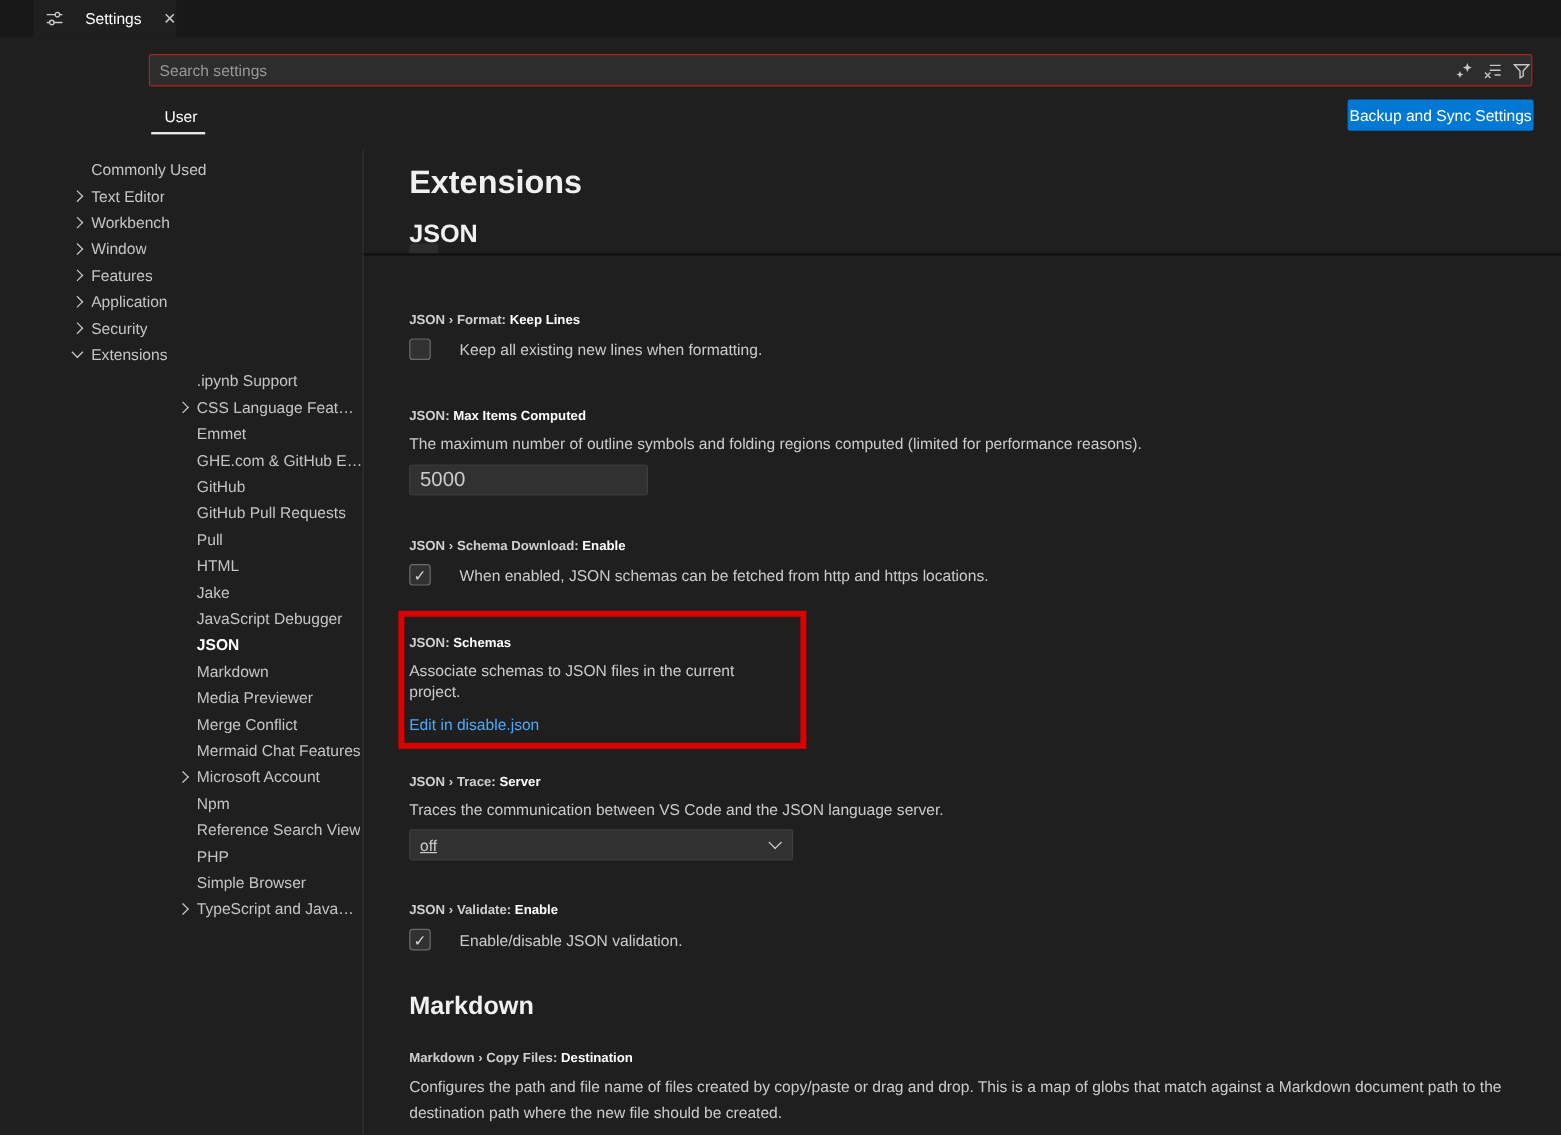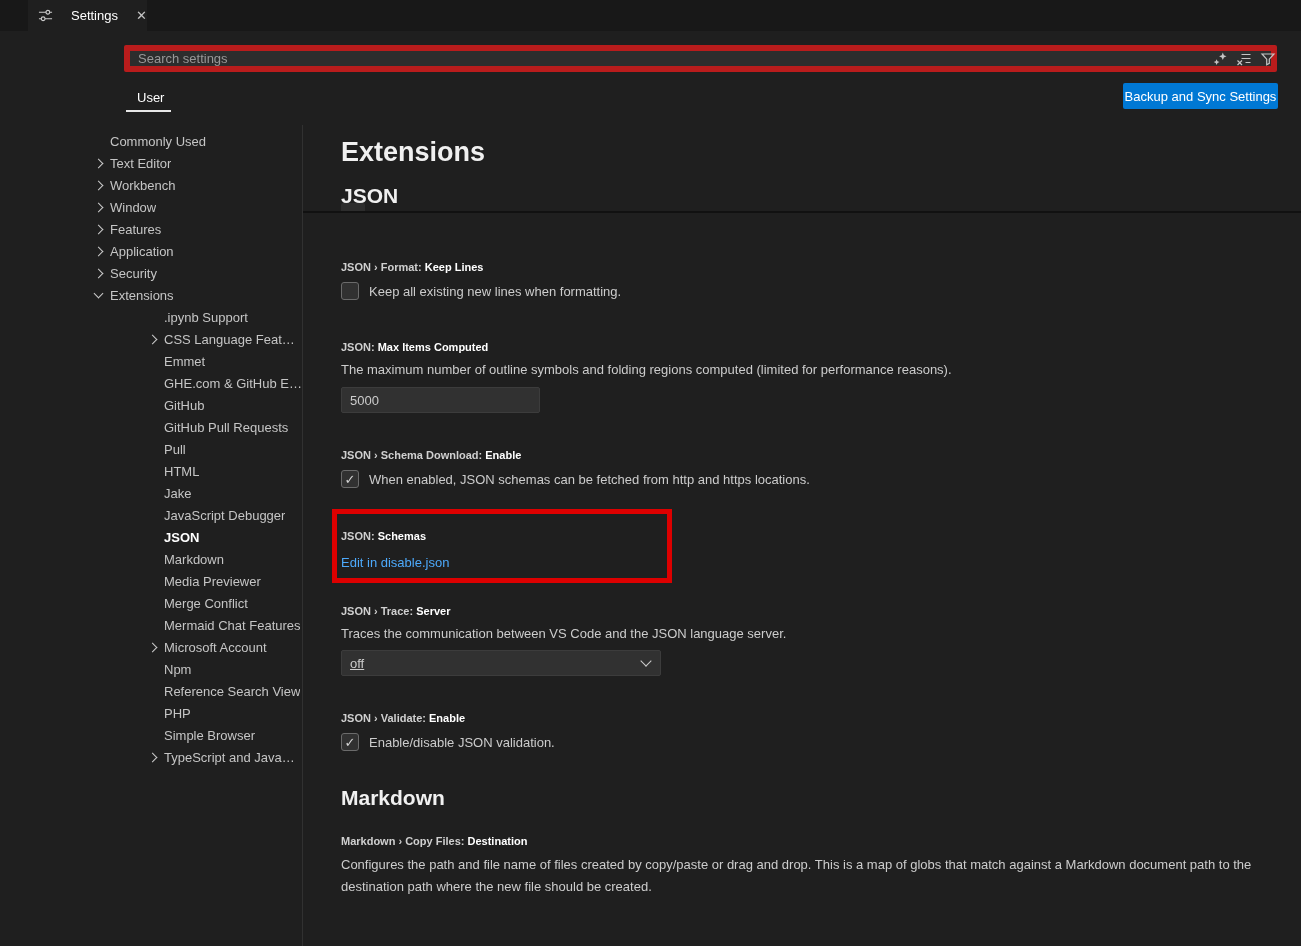--- a/index.html
+++ b/index.html
@@ -8,38 +8,38 @@
   #app { position:relative; width:1301px; height:946px; background:#1f1f1f; color:#cccccc; }
 
   
   .tabbar { position:absolute; left:0; top:0; width:100%; height:31px; background:#181818; }
   .tab { position:absolute; left:0; top:0; width:119px; height:31px; background:#1f1f1f;
     display:flex; align-items:center; padding:0 10px; gap:18px; color:#ffffff; font-size:13px;margin-left:28px; }
   .tab-close { margin-left:auto; color:#c5c5c5; font-size:13px; line-height:13px; cursor:pointer; }
 
   
   .search-input { position:absolute; left:124px; top:45px; width:1153px; height:27px;
-    background:#2d2d2d; border:6px solid #b91c1c; border-radius:2px; color:#cccccc;
+    background:#2d2d2d; border:1px solid #b91c1c; border-radius:2px; color:#cccccc;
     font-size:13px; padding:0 8px; font-family:"Liberation Sans",sans-serif; outline:none; }
   .search-input::placeholder { color:#989898; }
   .search-icons { position:absolute; left:1211px; top:50px; display:flex; gap:7px; }
   .sicon { width:17px; height:17px; display:flex; align-items:center; justify-content:center; cursor:pointer; }
 
   
   .scope-tab { position:absolute; left:137px; top:90px; font-size:13px; color:#ffffff; cursor:pointer; }
   .scope-underline { position:absolute; left:126px; top:110px; width:45px; height:2px; background:#e7e7e7; }
   .backup-btn { position:absolute; left:1123px; top:83px; width:155px; height:26px;
     background:#0078d4; color:#ffffff; font-size:13px; border:none; border-radius:2px;
     display:flex; align-items:center; justify-content:center; cursor:pointer;
     font-family:"Liberation Sans",sans-serif; }
 
   
   .toc { position:absolute; left:0; top:130px; width:302px; }
   .toc-row { display:flex; align-items:center; height:22px; font-size:13px; color:#c5c5c5; cursor:pointer; }
-  .toc-row.lvl0 { padding-left:95px; }
+  .toc-row.lvl0 { padding-left:61px; }
   .toc-row.lvl1 { padding-left:149px; }
   .toc-row.selected .toc-label { color:#ffffff; font-weight:700; }
   .toc-label { white-space:nowrap; overflow:hidden; text-overflow:ellipsis; max-width:150px; }
   .chev { width:7px; height:7px; display:inline-block; margin-right:8px; flex:none; }
   .chev-right { border-right:1.5px solid #cccccc; border-bottom:1.5px solid #cccccc; transform:rotate(-45deg); }
   .chev-down  { border-right:1.5px solid #cccccc; border-bottom:1.5px solid #cccccc; transform:rotate(45deg); margin-top:-4px; }
   .chev-none  { visibility:hidden; }
 
   .sash { position:absolute; left:302px; top:125px; bottom:0; width:1px; background:#313131; cursor:col-resize; }
   .hdr-divider { position:absolute; left:303px; top:211px; width:998px; height:2px; background:#111111; }
@@ -50,37 +50,37 @@
   .main { position:absolute; left:341px; top:131px; width:920px; }
   .h-category { font-size:27px; line-height:34px; font-weight:700; color:#f0f0f0; padding-top:4px; }
   .h-section  { font-size:21px; line-height:28px; font-weight:700; color:#f0f0f0; margin-top:13px; }
   .h-section2 { font-size:21px; line-height:28px; font-weight:700; color:#f0f0f0; margin-top:33px; }
 
   .setting-label { font-size:11px; line-height:18px; }
   .setting-label .prefix { color:#d0d0d0; font-weight:600; }
   .setting-label .sname  { color:#ffffff; font-weight:700; }
   .desc { margin-top:5px; font-size:13px; line-height:18px; color:#cccccc; }
 
-  .check-row { display:flex; align-items:center; gap:10px; margin-top:6px; }
+  .check-row { display:flex; align-items:center; gap:24px; margin-top:6px; }
   .checkbox { width:18px; height:18px; border:1px solid #6b6b6b; border-radius:3px;
     background:#313131; display:flex; align-items:center; justify-content:center;
     color:#d4d4d4; font-size:13px; cursor:pointer; flex:none; }
   .check-desc { font-size:13px; color:#cccccc; }
 
   .s1 { margin-top:48px; }
   .s2 { margin-top:38px; }
   .s3 { margin-top:33px; }
   .s4 { margin-top:21px; margin-left:-9px; width:340px; border:5px solid #dd0000;
         padding:13px 10px 6px 4px; }
   .s5 { margin-top:19px; }
   .s6 { margin-top:33px; }
   .s7 { margin-top:20px; }
 
   .text-input { margin-top:8px; width:199px; height:26px; background:#313131;
-    border:1px solid #3c3c3c; border-radius:2px; color:#cccccc; font-size:13px;
+    border:1px solid #3c3c3c; border-radius:2px; color:#cccccc; font-size:17px;
     padding:0 8px; font-family:"Liberation Sans",sans-serif; outline:none; }
   .select { margin-top:7px; width:320px; height:26px; background:#313131;
     border:1px solid #3c3c3c; border-radius:2px; color:#cccccc; font-size:13px;
     display:flex; align-items:center; justify-content:space-between; padding:0 10px 0 8px; cursor:pointer;text-decoration:underline; }
   .select .chev-sel { width:8px; height:8px; border-right:1.6px solid #cccccc;
     border-bottom:1.6px solid #cccccc; transform:rotate(45deg); margin-top:-4px; }
   .link { margin-top:9px; font-size:13px; line-height:18px; color:#4daafc; cursor:pointer; width:fit-content; }
   .desc-wrap { margin-top:4px; font-size:13px; line-height:22px; color:#cccccc; }
 </style>
 </head>
@@ -281,20 +281,21 @@
             <span>✓</span>
           </span>
         <span class="check-desc">When enabled, JSON schemas can be fetched from http and https locations.</span>
       </div>
     </div>
 
     <div class="setting s4">
       <div class="setting-label">
         <span class="prefix">JSON: </span><span class="sname">Schemas</span>
       </div>
+      <div class="desc">Associate schemas to JSON files in the current project.</div>
       <div class="link">Edit in disable.json</div>
     </div>
 
     <div class="setting s5">
       <div class="setting-label">
         <span class="prefix">JSON › Trace: </span><span class="sname">Server</span>
       </div>
       <div class="desc">Traces the communication between VS Code and the JSON language server.</div>
       <div class="select">
         <span>off</span>

